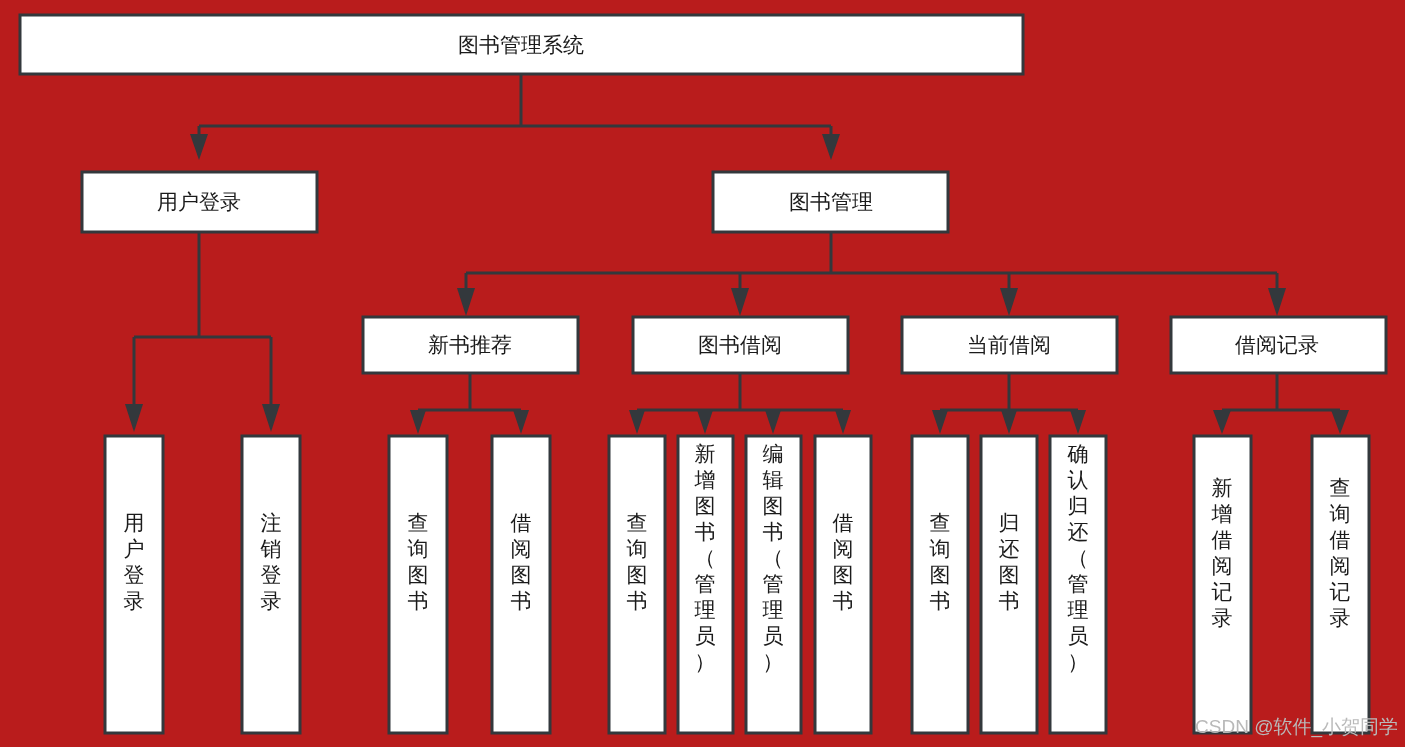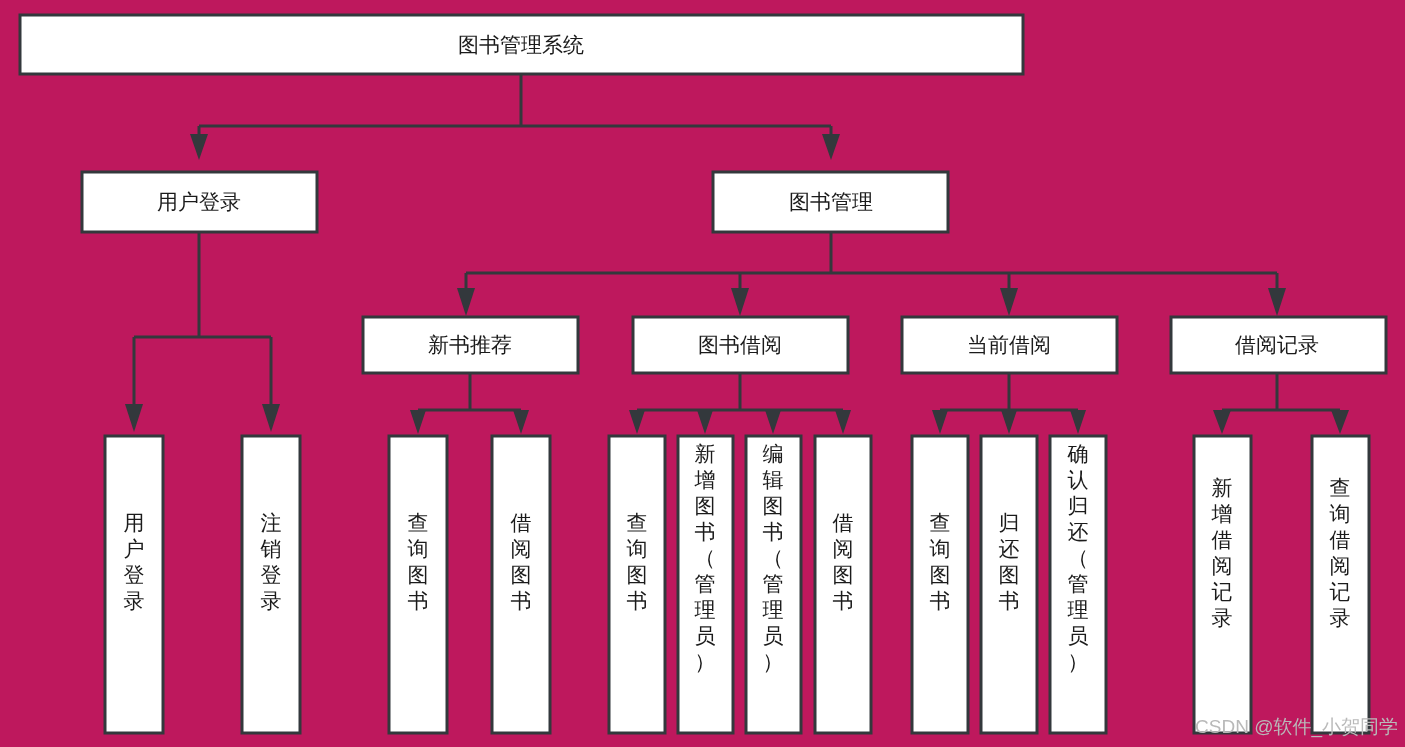--- a/index.html
+++ b/index.html
@@ -11,21 +11,21 @@
     width: 1405px;
     height: 747px;
     font-family: "Liberation Sans", "DejaVu Sans", sans-serif;
     overflow: hidden;
     position: relative;
   }
   #diagram-root {
     position: relative;
     width: 1405px;
     height: 747px;
-    background: #be185d;
+    background: #b91c1c;
   }
   svg.diagram-canvas {
     position: absolute;
     top: 0;
     left: 0;
     width: 1405px;
     height: 747px;
     display: block;
   }
   .node-box {

